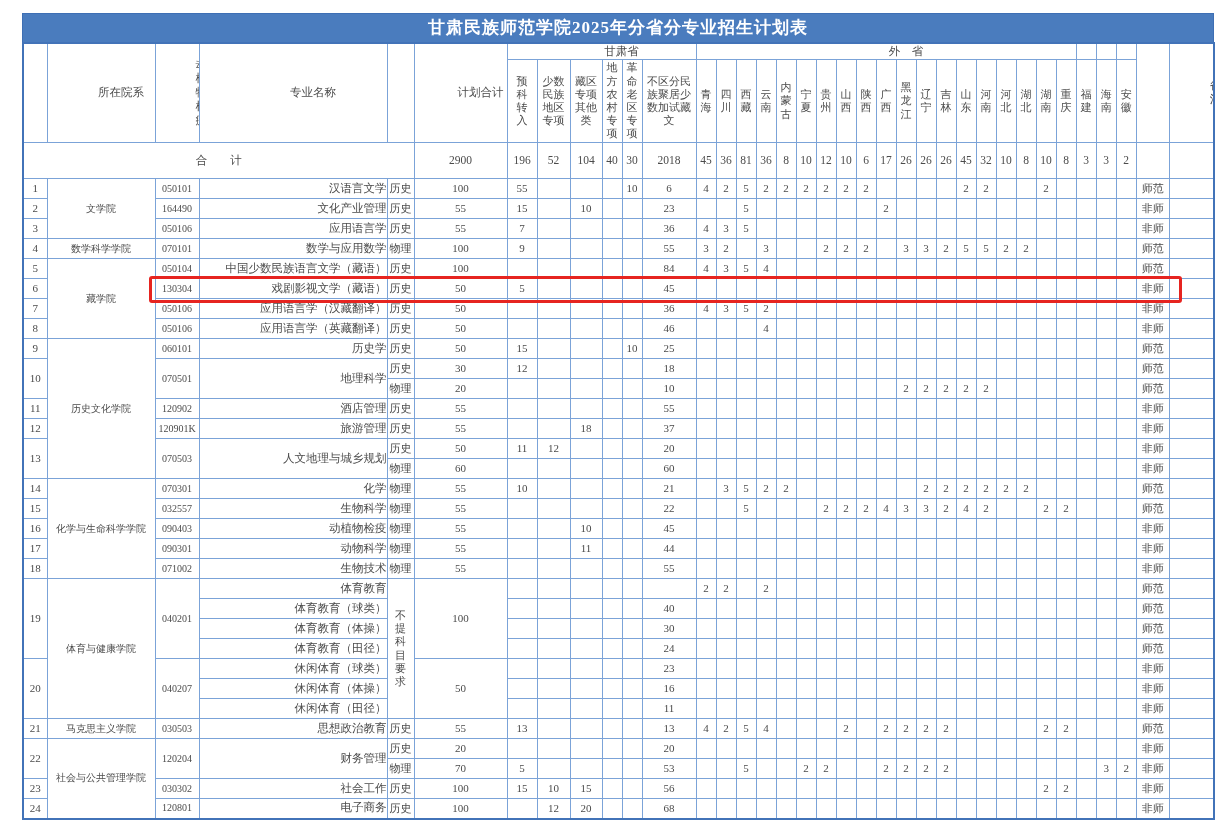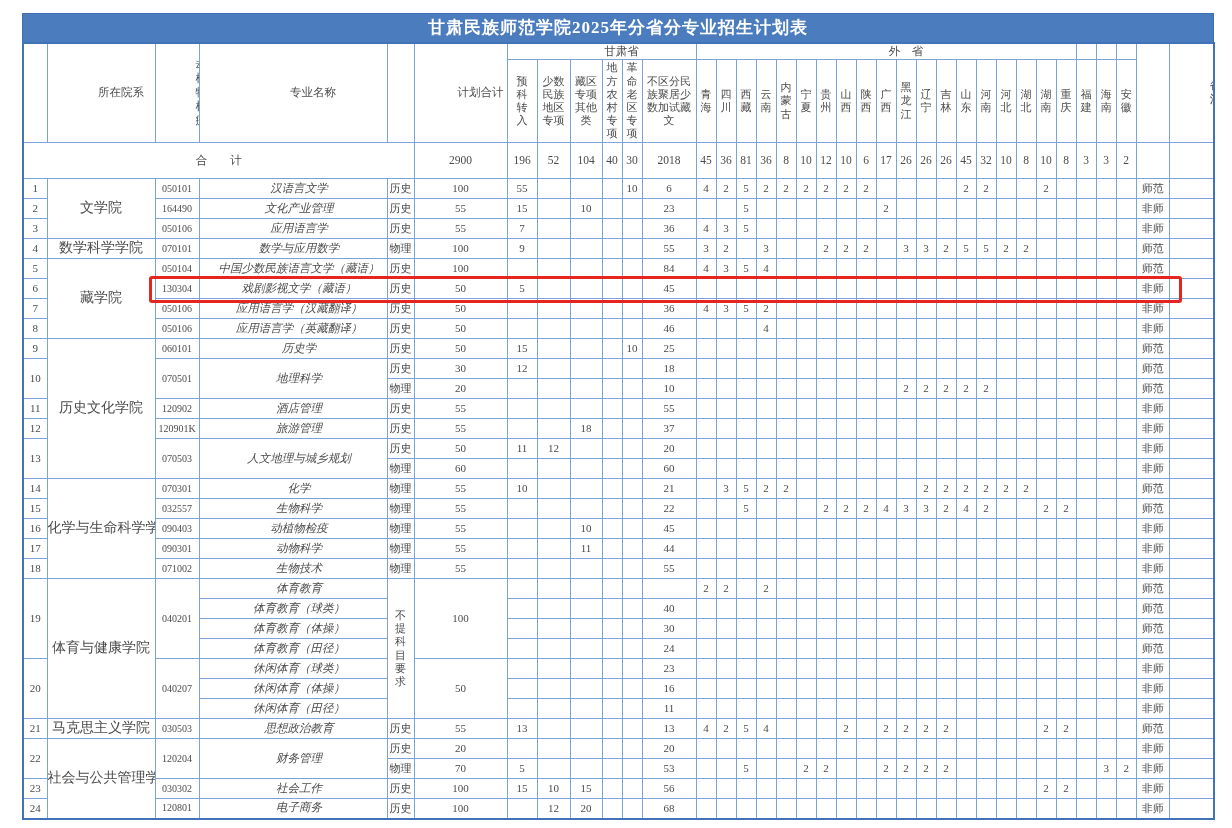--- a/index.html
+++ b/index.html
@@ -12,22 +12,22 @@
   table{border-collapse:collapse;table-layout:fixed;width:1191px;border:2px solid #4273b8;}
   th,td{border:1px solid #7ba3d8;padding:0;text-align:center;vertical-align:middle;
         font-size:11px;font-weight:normal;line-height:1.2;word-break:break-all;
         overflow:hidden;}
   thead tr.h1 th{height:15px;font-size:11.5px;padding-left:40px;}
   thead tr.h2 th{height:82px;margin-left:16px;}
   .pad8{padding:0 9px;}
   .pad4{padding:0 4px;}
   tbody tr{height:20px;}
   tbody tr.total{height:36px;}
-  td.cell-name{text-align:center;padding-left:12px;font-size:11.5px;white-space:nowrap;font-style:italic;}
-  td.cell-college{font-size:14px;white-space:nowrap;}
+  td.cell-name{text-align:right;padding-left:12px;font-size:11.5px;white-space:nowrap;}
+  td.cell-college{font-size:10px;white-space:nowrap;}
   td.cell-code{font-size:10px;}
   td.cell-subject{white-space:nowrap;}
   td.cell-subject.multi{white-space:normal;padding:0 6px;}
   td.cell-category{white-space:nowrap;}
   .total td{font-size:11.5px;}
   .hl-box{position:absolute;border:3px solid #e62420;border-radius:3px;pointer-events:none;}
 </style>
 </head>
 <body>
 

